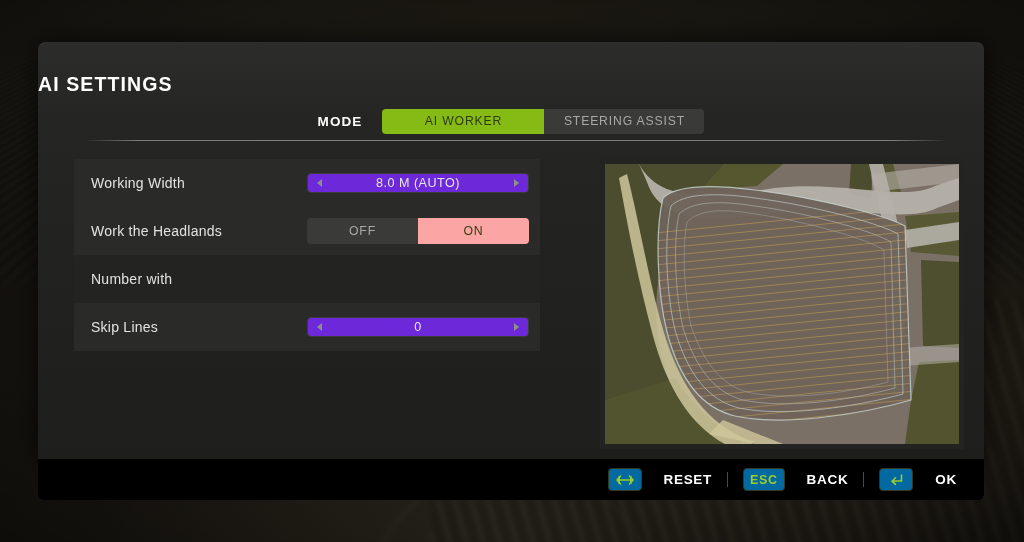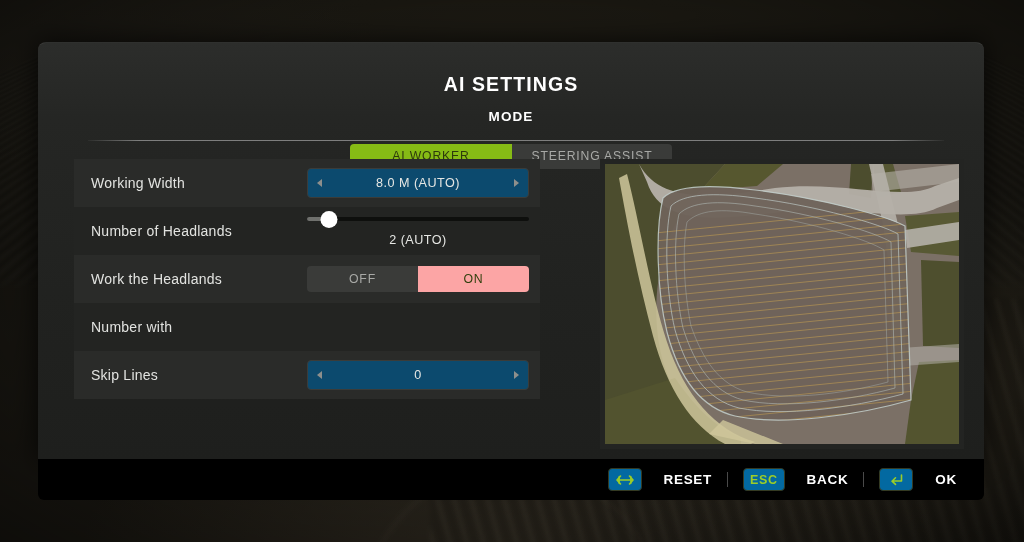--- a/index.html
+++ b/index.html
@@ -69,36 +69,35 @@
     width: 946px; height: 417px;
     background: linear-gradient(180deg, #2c2d2b 0%, #252624 18%, #212220 60%, #1e1f1d 100%);
     border-radius: 8px 8px 0 0;
     box-shadow: 0 0 26px rgba(0,0,0,.75);
     border-top: 1px solid rgba(255,255,255,.08);
   }
 
   #title {
     position: absolute;
     left: 0; right: 0; top: 30px;
-    text-align: center;
+    text-align: left;
     color: #ffffff;
     font-size: 19.5px;
     font-weight: bold;
     letter-spacing: 1.1px;
   }
 
   
   #mode-row {
     position: absolute;
     left: 0; right: 0; top: 66px;
     display: flex;
     align-items: center;
     justify-content: center;
     gap: 20px;
-    flex-direction: column;
   }
   #mode-label {
     color: #ffffff;
     font-size: 13.5px;
     font-weight: bold;
     letter-spacing: 1.1px;
   }
   .seg-group { display: flex; border-radius: 4px; overflow: hidden; }
   .seg {
     height: 25px;
@@ -144,22 +143,22 @@
   .row-control {
     position: absolute;
     left: 233px;
     width: 222px;
     display: flex;
     align-items: center;
   }
 
   
   .spinner {
-    width: 222px; height: 30px;
-    background: #0c4a6e;
+    width: 222px; height: 20px;
+    background: #6d28d9;
     border: 1px solid #3b3c39;
     border-radius: 4px;
     display: flex;
     align-items: center;
     justify-content: space-between;
     padding: 0 9px;
     cursor: pointer;
   }
   .spin-arrow {
     width: 0; height: 0;
@@ -296,31 +295,20 @@
       <span class="row-label">Working Width</span>
       <div class="row-control">
         <div class="spinner">
           <span class="spin-arrow left"></span>
           <span class="spin-value">8.0 M (AUTO)</span>
           <span class="spin-arrow right"></span>
         </div>
       </div>
     </div>
 
-    <div class="row base">
-      <span class="row-label">Number of Headlands</span>
-      <div class="row-control">
-        <div class="slider-wrap">
-          <div class="slider-track"></div>
-          <div class="slider-fill" id="slider-fill" style="width: 22.2px;"></div>
-          <div class="slider-knob" id="slider-knob" style="left: 22.2px;"></div>
-          <div class="slider-value">2 (AUTO)</div>
-        </div>
-      </div>
-    </div>
 
     <div class="row alt">
       <span class="row-label">Work the Headlands</span>
       <div class="row-control">
         <div class="toggle-group">
           <div class="tg tg-idle">OFF</div>
           <div class="tg tg-active">ON</div>
         </div>
       </div>
     </div>

